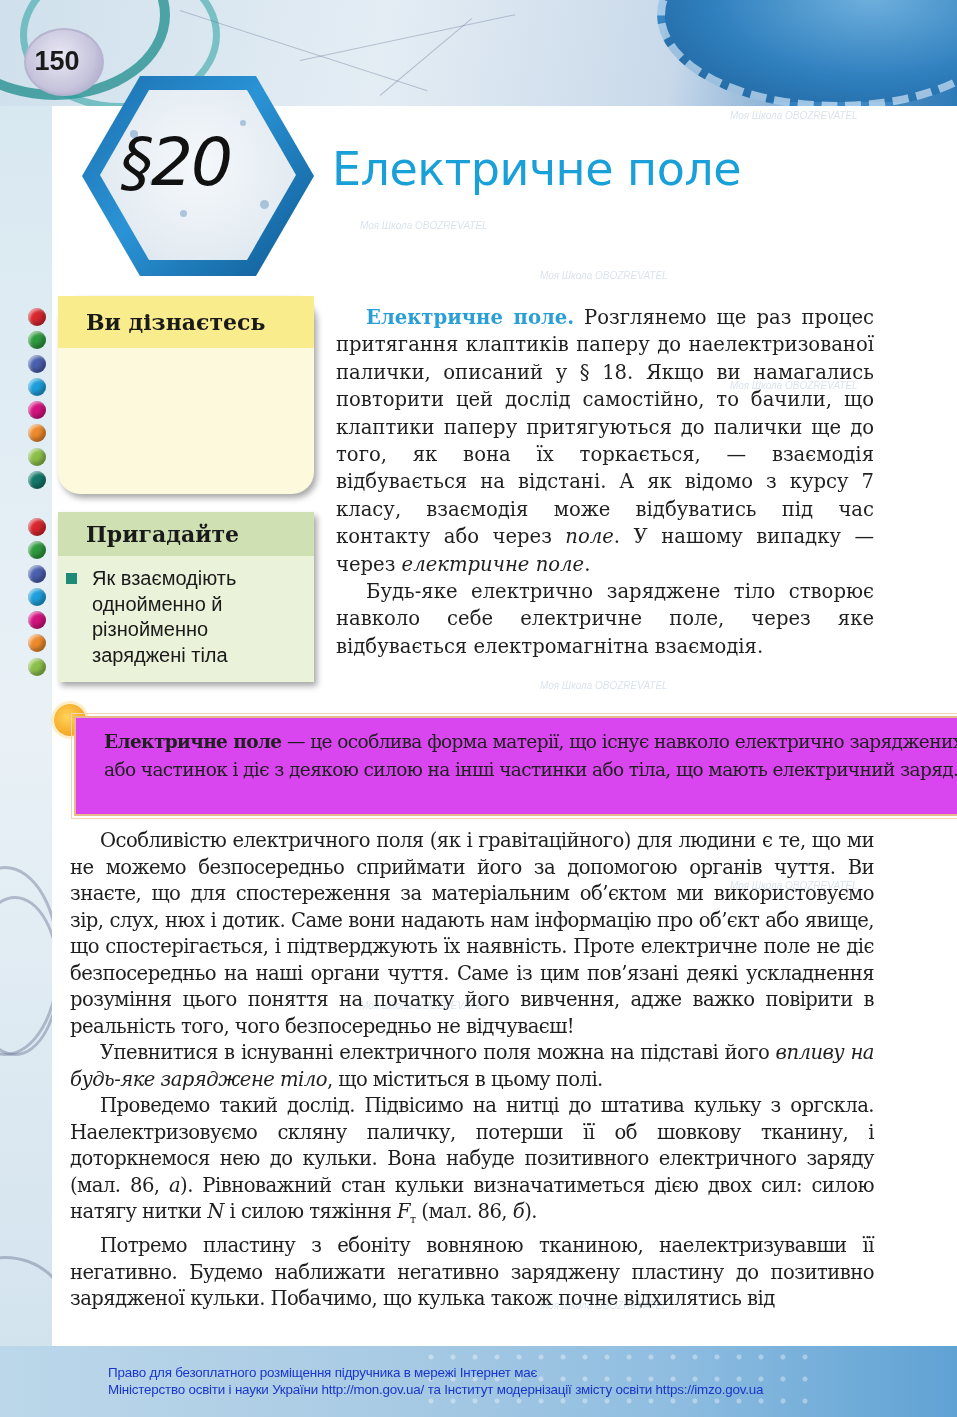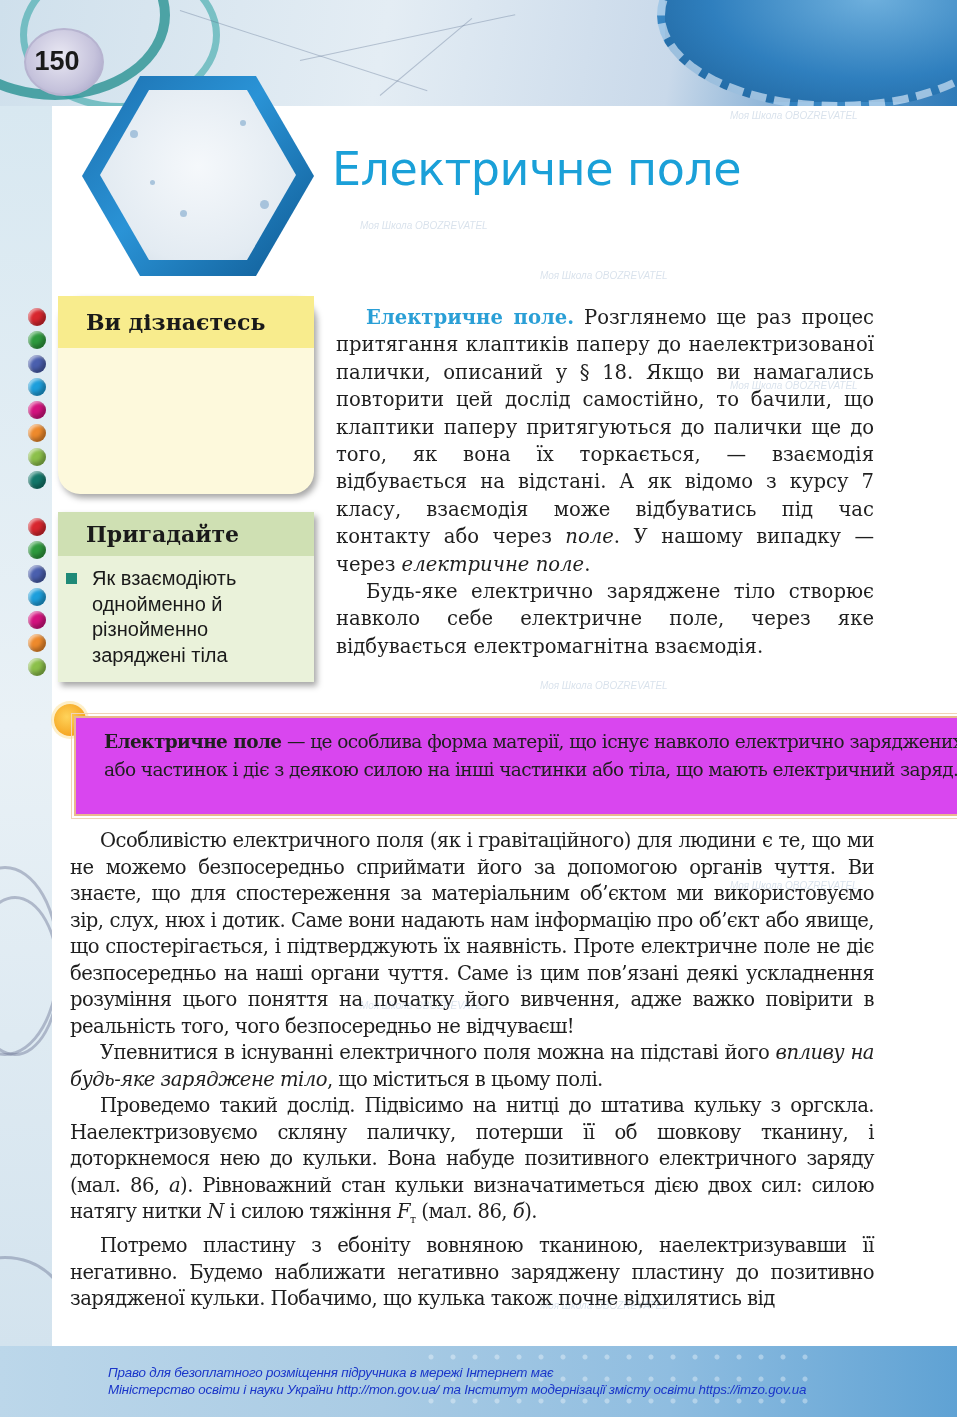--- a/index.html
+++ b/index.html
@@ -46,21 +46,21 @@
     overflow: hidden;
   }
   .bottom-band .grid {
     position: absolute; left: 420px; top: 0; width: 400px; height: 71px;
     background-image: radial-gradient(circle, rgba(255,255,255,0.35) 2px, transparent 3px);
     background-size: 22px 22px;
   }
   .footer-text {
     position: absolute; left: 108px; top: 1364px;
     font-family: "Liberation Sans", sans-serif; font-size: 13.4px; line-height: 17px;
-    color: #1a36c9; letter-spacing: -0.2px; font-style: italic;
+    color: #1a36c9; letter-spacing: -0.2px;
   }
   
   .page-num {
     position: absolute; left: 24px; top: 28px; width: 80px; height: 68px; border-radius: 50%;
     background: radial-gradient(circle at 45% 40%, #e9e8f3 0%, #c6c3dc 60%, #9f9bc2 100%);
     border: 2px solid #b7b4d0;
     display: flex; align-items: center; justify-content: center;
     font-family: "Liberation Sans", sans-serif; font-weight: bold; font-size: 27px; color: #1a1a1a;
     padding-right: 14px; padding-bottom: 2px;
   }
@@ -169,20 +169,21 @@
 
 <div class="hex-wrap">
   <div class="hex-outer"></div>
   <div class="hex-inner">
     <div class="dot" style="left:30px;top:40px;width:8px;height:8px;"></div>
     <div class="dot" style="left:140px;top:30px;width:6px;height:6px;"></div>
     <div class="dot" style="left:80px;top:120px;width:7px;height:7px;"></div>
     <div class="dot" style="left:160px;top:110px;width:9px;height:9px;"></div>
     <div class="dot" style="left:50px;top:90px;width:5px;height:5px;"></div>
   </div>
+  <div class="hex-label">§20</div>
 </div>
 <h1 class="chapter-title">Електричне поле</h1>
 
 <div class="beads" style="top:308px;">
   <div class="bead" style="background:#d8262e"></div>
   <div class="bead" style="background:#2e9a3e"></div>
   <div class="bead" style="background:#4a5fae"></div>
   <div class="bead" style="background:#1d9fdc"></div>
   <div class="bead" style="background:#d4127f"></div>
   <div class="bead" style="background:#ee8a2c"></div>

